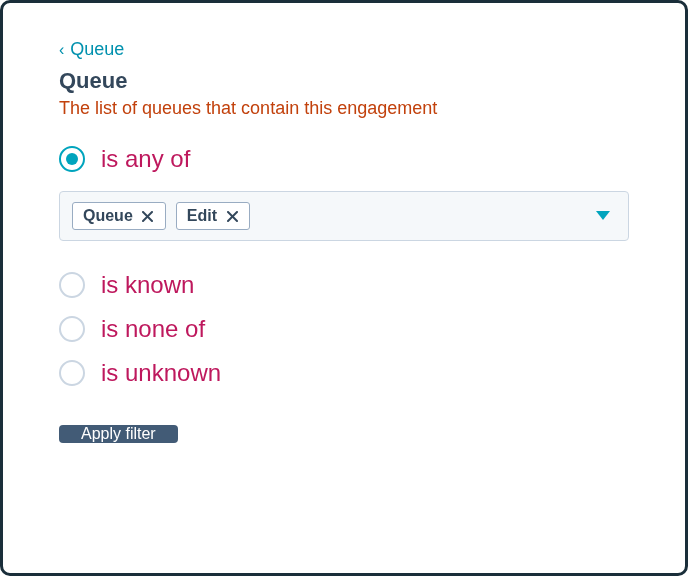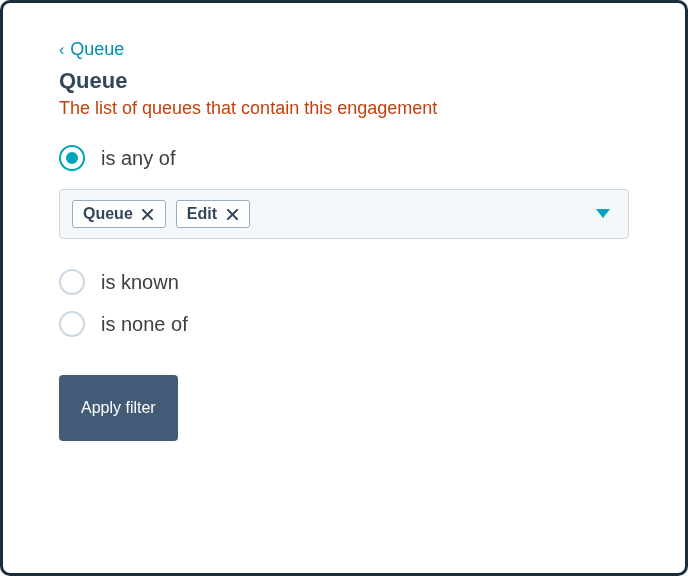--- a/index.html
+++ b/index.html
@@ -47,21 +47,21 @@
   .radio {
     width: 26px; height: 26px; border-radius: 50%;
     border: 2px solid #cbd6e2; background: #fff;
     display: flex; align-items: center; justify-content: center;
     flex-shrink: 0;
   }
   .radio.selected { border-color: #00a4bd; }
   .radio.selected::after {
     content: ""; width: 12px; height: 12px; border-radius: 50%; background: #00a4bd;
   }
-  .option-label { font-size: 20px; color: #404040; text-align: center; }
+  .option-label { font-size: 24px; color: #be185d; text-align: center; }
   .chip-input {
     margin: 10px 0 14px 0;
     border: 1px solid #cbd6e2; border-radius: 4px;
     background: #f5f8fa;
     padding: 10px 12px;
     display: flex; align-items: center; gap: 10px;
     position: relative;
   }
   .chip {
     border: 1px solid #99acc2; background: #ffffff;
@@ -77,21 +77,21 @@
   .dropdown-caret {
     position: absolute; right: 18px; top: 50%; transform: translateY(-50%);
     cursor: pointer;
   }
   .dropdown-caret svg { fill: #00a4bd; }
   .apply-btn {
     margin-top: 26px;
     background: #425b76; color: #ffffff;
     border: none; border-radius: 4px;
     font-size: 16px; font-weight: 500;
-    padding: 24px 22px; cursor: pointer;
+    padding: 0 22px; cursor: pointer;
   }
   .lower-options .option-row { margin: 8px 0; }
 </style>
 </head>
 <body>
 
 <div class="window">
 
 
   <div class="body">
@@ -139,20 +139,24 @@
 
       <div class="lower-options">
         <div class="option-row">
           <span class="radio"></span>
           <span class="option-label">is known</span>
         </div>
         <div class="option-row">
           <span class="radio"></span>
           <span class="option-label">is none of</span>
         </div>
+        <div class="option-row">
+          <span class="radio"></span>
+          <span class="option-label">is unknown</span>
+        </div>
       </div>
 
     </div>
 
     <button class="apply-btn">
       <span>Apply filter</span>
     </button>
 
   </div>
 </div>

